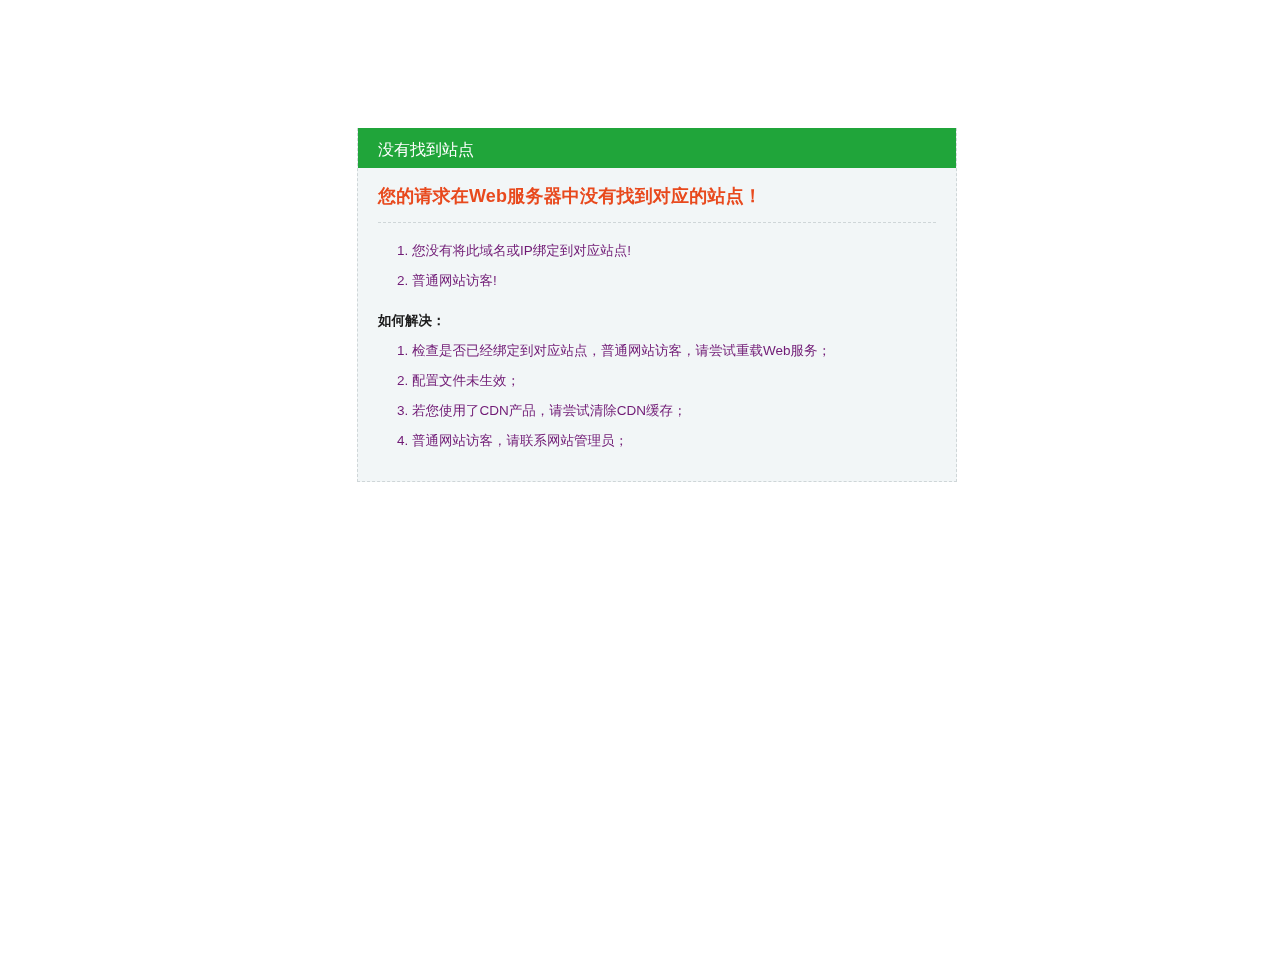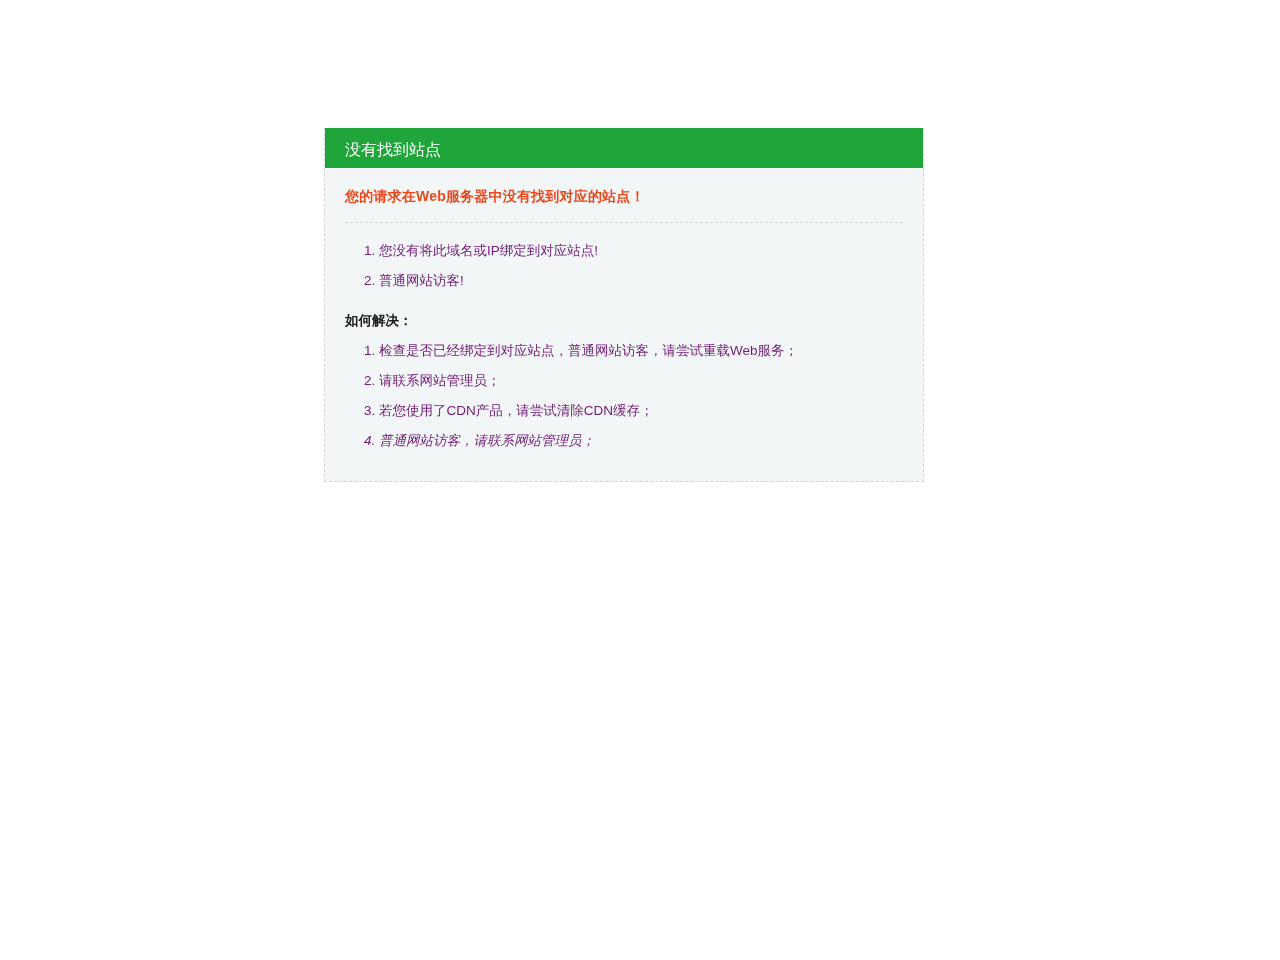--- a/index.html
+++ b/index.html
@@ -13,21 +13,21 @@
 
   .page {
     position: relative;
     width: 1280px;
     height: 960px;
     overflow: hidden;
   }
 
   .panel {
     position: absolute;
-    left: 324px;
+    left: 357px;
     top: 128px;
     width: 600px;
     background: #f2f6f7;
     border: 1px dashed #cfd6d8;
     border-top: none;
     box-sizing: border-box;
   }
 
   .panel-header {
     background: #20a53a;
@@ -40,21 +40,21 @@
   }
 
   .panel-body {
     padding: 18px 20px 22px 20px;
     box-sizing: border-box;
   }
 
   .alert-text {
     color: #e8491d;
     font-weight: bold;
-    font-size: 14px;
+    font-size: 18px;
     line-height: 20px;
     margin: 0 0 16px 0;
     letter-spacing: 0.2px;
   }
 
   .divider {
     border: none;
     border-top: 1px dashed #cfd6d8;
     margin: 0 0 18px 0;
   }
@@ -81,21 +81,20 @@
   ol.reason-list li,
   ol.solution-list li {
     font-size: 13.5px;
     color: #701a75;
     line-height: 20px;
     margin-bottom: 10px;
   }
 
   ol.solution-list li:last-child {
     margin-bottom: 8px;
-    font-style: italic;
   }
 </style>
 </head>
 <body>
 
 <div class="page">
   <div class="panel">
     <div class="panel-header">
       <span>没有找到站点</span>
     </div>
@@ -104,19 +103,19 @@
       <hr class="divider">
 
       <ol class="reason-list">
         <li>您没有将此域名或IP绑定到对应站点!</li>
         <li>普通网站访客!</li>
       </ol>
 
       <p class="section-title">如何解决：</p>
       <ol class="solution-list">
         <li>检查是否已经绑定到对应站点，普通网站访客，请尝试重载Web服务；</li>
-        <li>请联系网站管理员；</li>
+        <li>配置文件未生效；</li>
         <li>若您使用了CDN产品，请尝试清除CDN缓存；</li>
         <li>普通网站访客，请联系网站管理员；</li>
       </ol>
     </div>
   </div>
 </div>
 
 </body></html>

